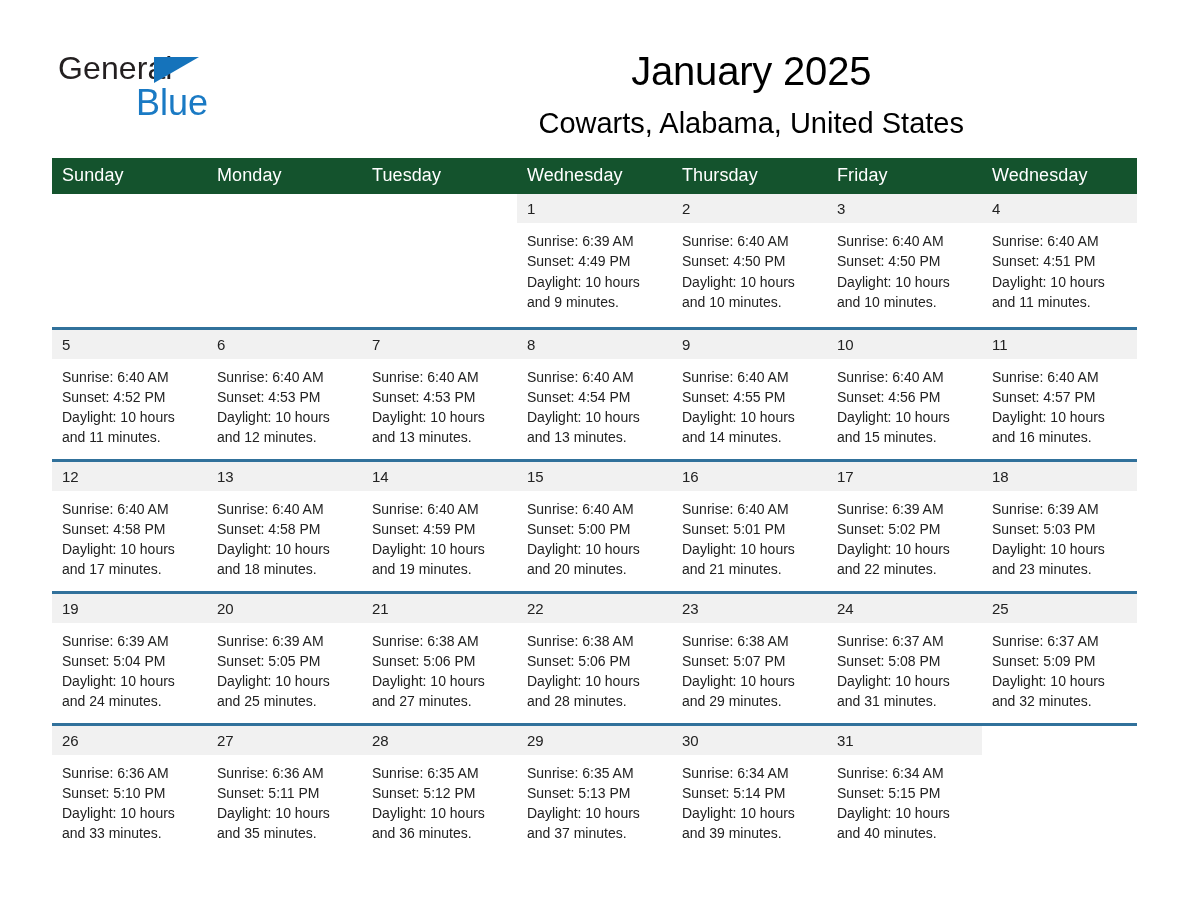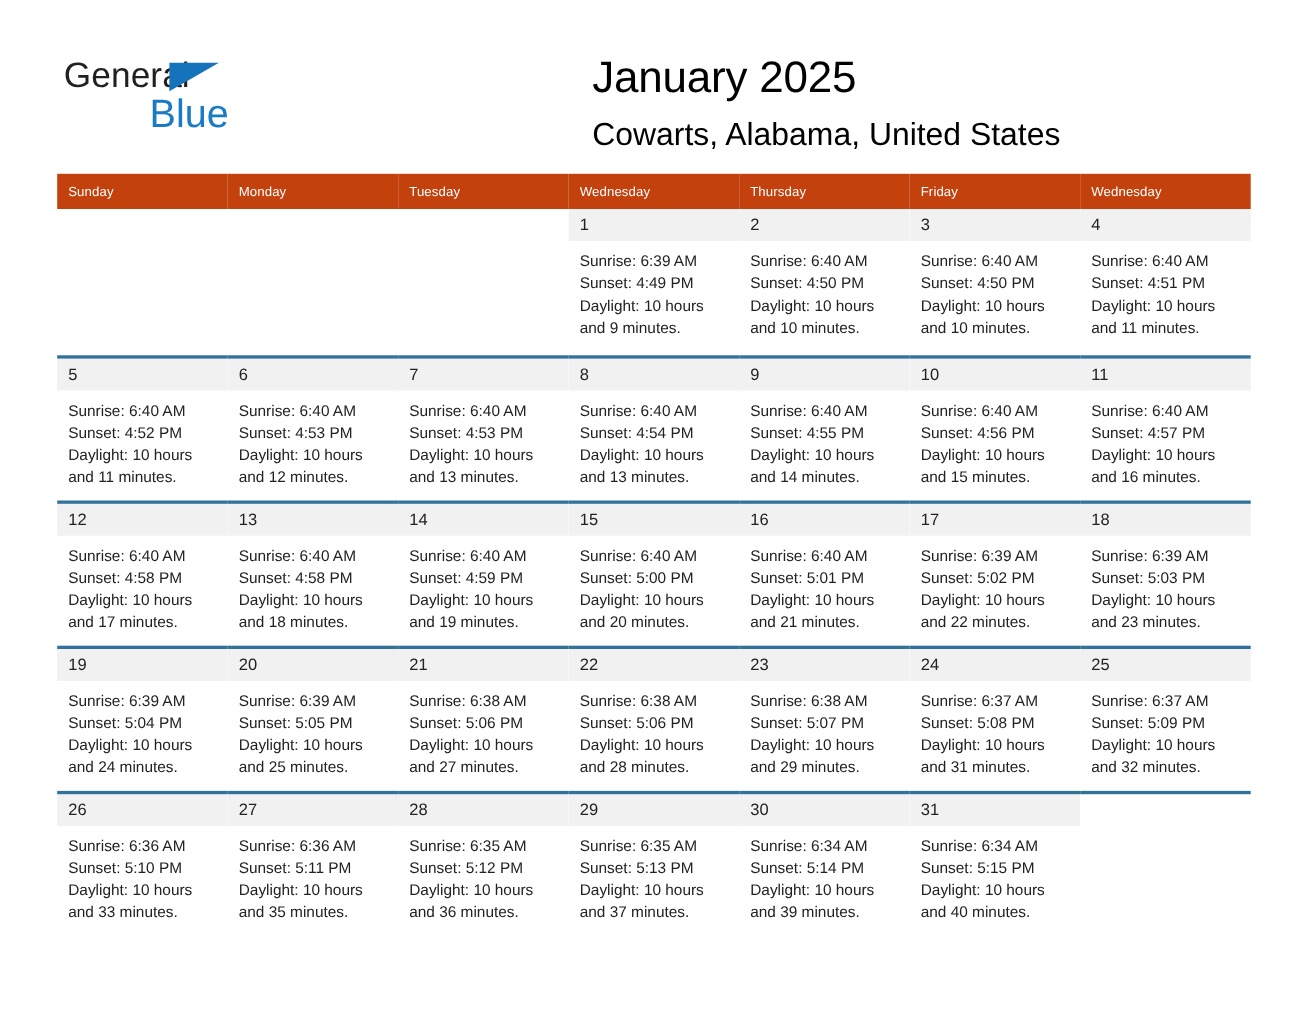--- a/index.html
+++ b/index.html
@@ -69,21 +69,21 @@
     top: 33px;
     font-size: 36px;
     color: #1a7ac4;
     font-family: "Liberation Sans", sans-serif;
   }
 
   .title-block {
     position: absolute;
     right: 56px;
     top: 50px;
-    text-align: left;
+    text-align: center;
   }
   .cal-title {
     font-size: 40px;
     font-weight: normal;
     color: #000;
     line-height: 1.05;
     letter-spacing: -0.2px;
   }
   .cal-subtitle {
     margin-top: 16px;
@@ -101,23 +101,23 @@
     width: 1085px;
   }
   table.cal {
     border-collapse: collapse;
     table-layout: fixed;
     width: 1085px;
   }
   table.cal col { width: 155px; }
 
   thead th {
-    background: #c2410c;
+    background: #14532d;
     color: #ffffff;
-    font-size: 12px;
+    font-size: 18px;
     font-weight: normal;
     text-align: left;
     padding: 7px 0 8px 10px;
     height: 17px;
     vertical-align: middle;
     letter-spacing: 0.1px;
   }
 
   tbody tr.week > td {
     vertical-align: top;

